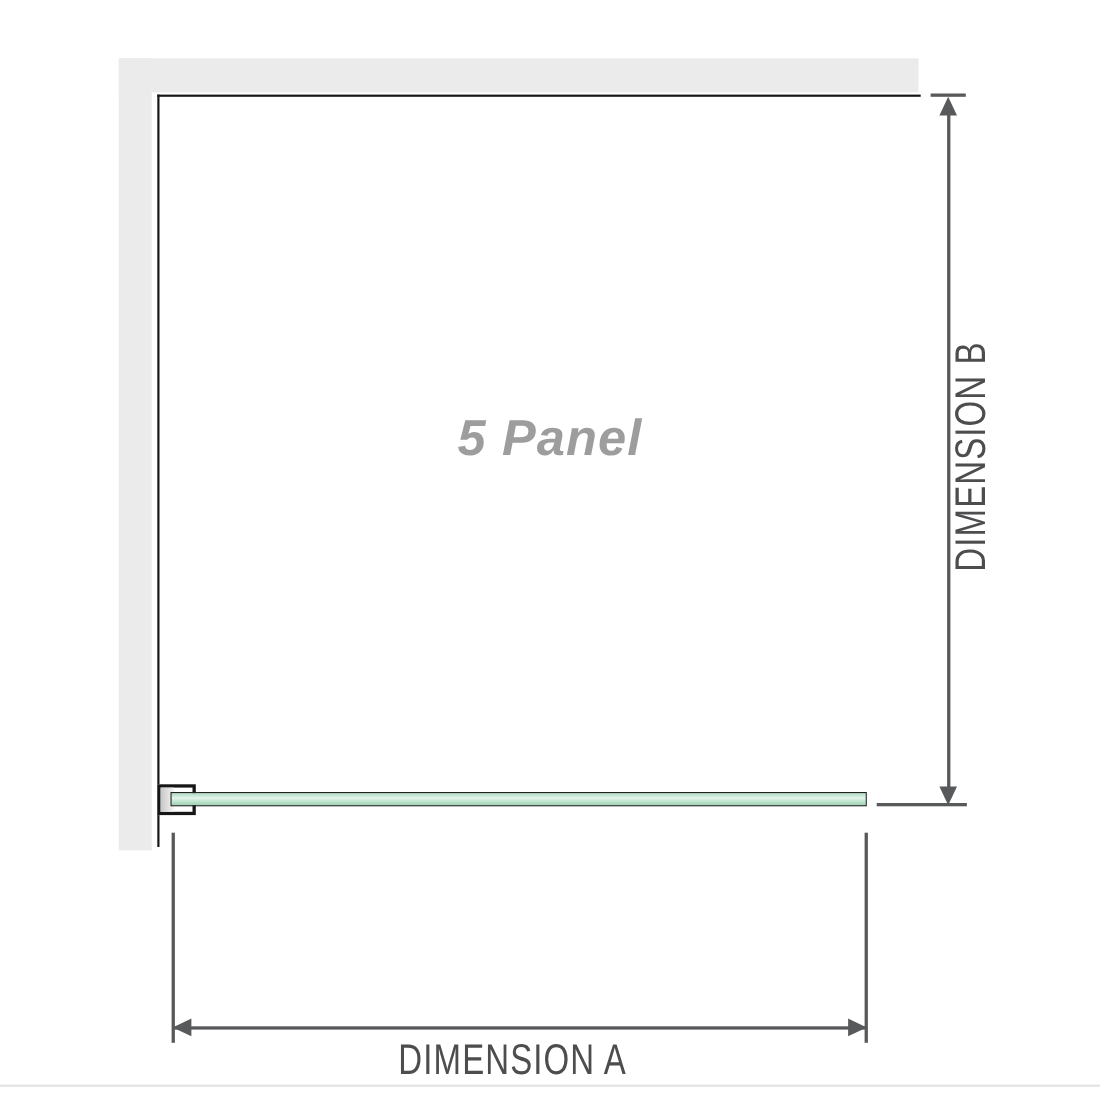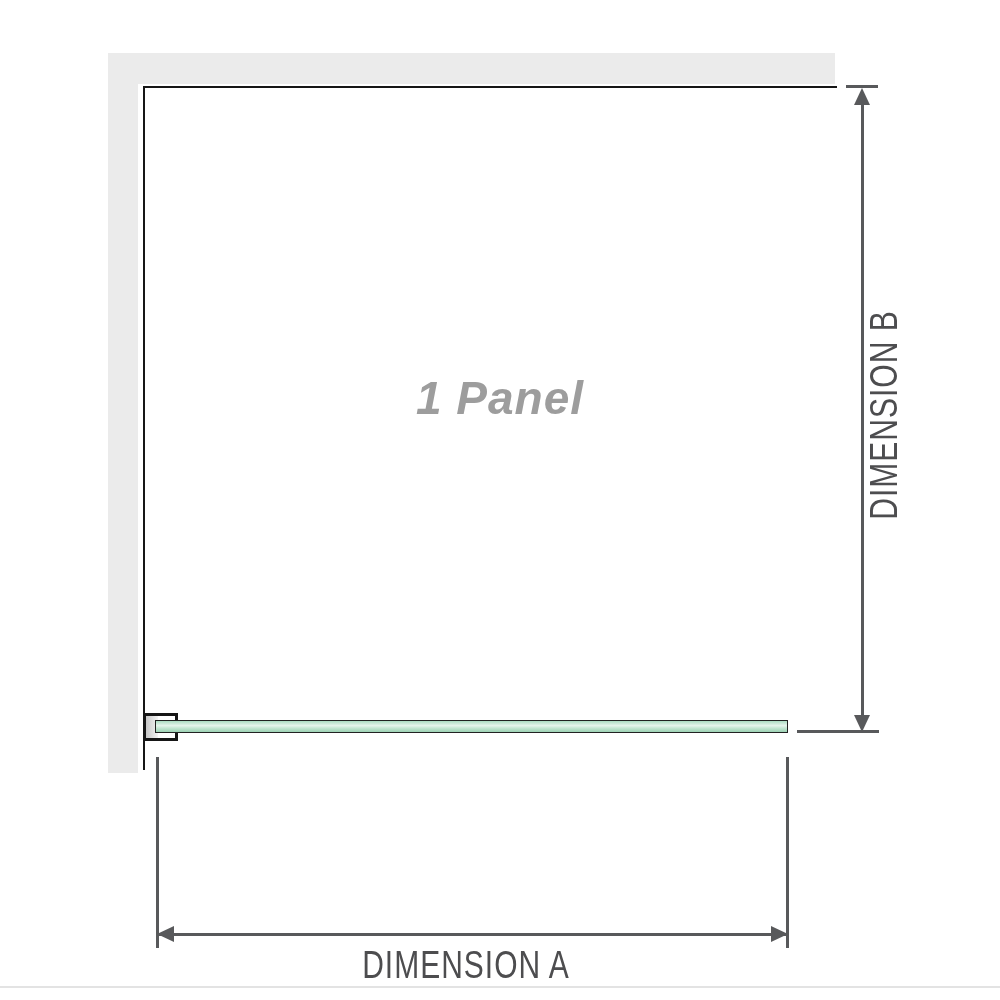--- a/index.html
+++ b/index.html
@@ -105,21 +105,21 @@
 
   <div class="abs outline-top"></div>
   <div class="abs outline-left"></div>
 
   <div class="abs bracket">
     <div class="bracket-shade"></div>
   </div>
 
   <div class="abs glass"></div>
 
-  <div class="abs watermark">1 Panel</div>
+  <div class="abs watermark">5 Panel</div>
 
   <div class="abs dim dimb-tick-top"></div>
   <div class="abs dim dimb-tick-bottom"></div>
   <div class="abs dim dimb-line"></div>
   <div class="abs arrow arrow-up"></div>
   <div class="abs arrow arrow-down"></div>
   <div class="abs dim-label dimb-label">DIMENSION B</div>
 
   <div class="abs dim dima-tick-left"></div>
   <div class="abs dim dima-tick-right"></div>

